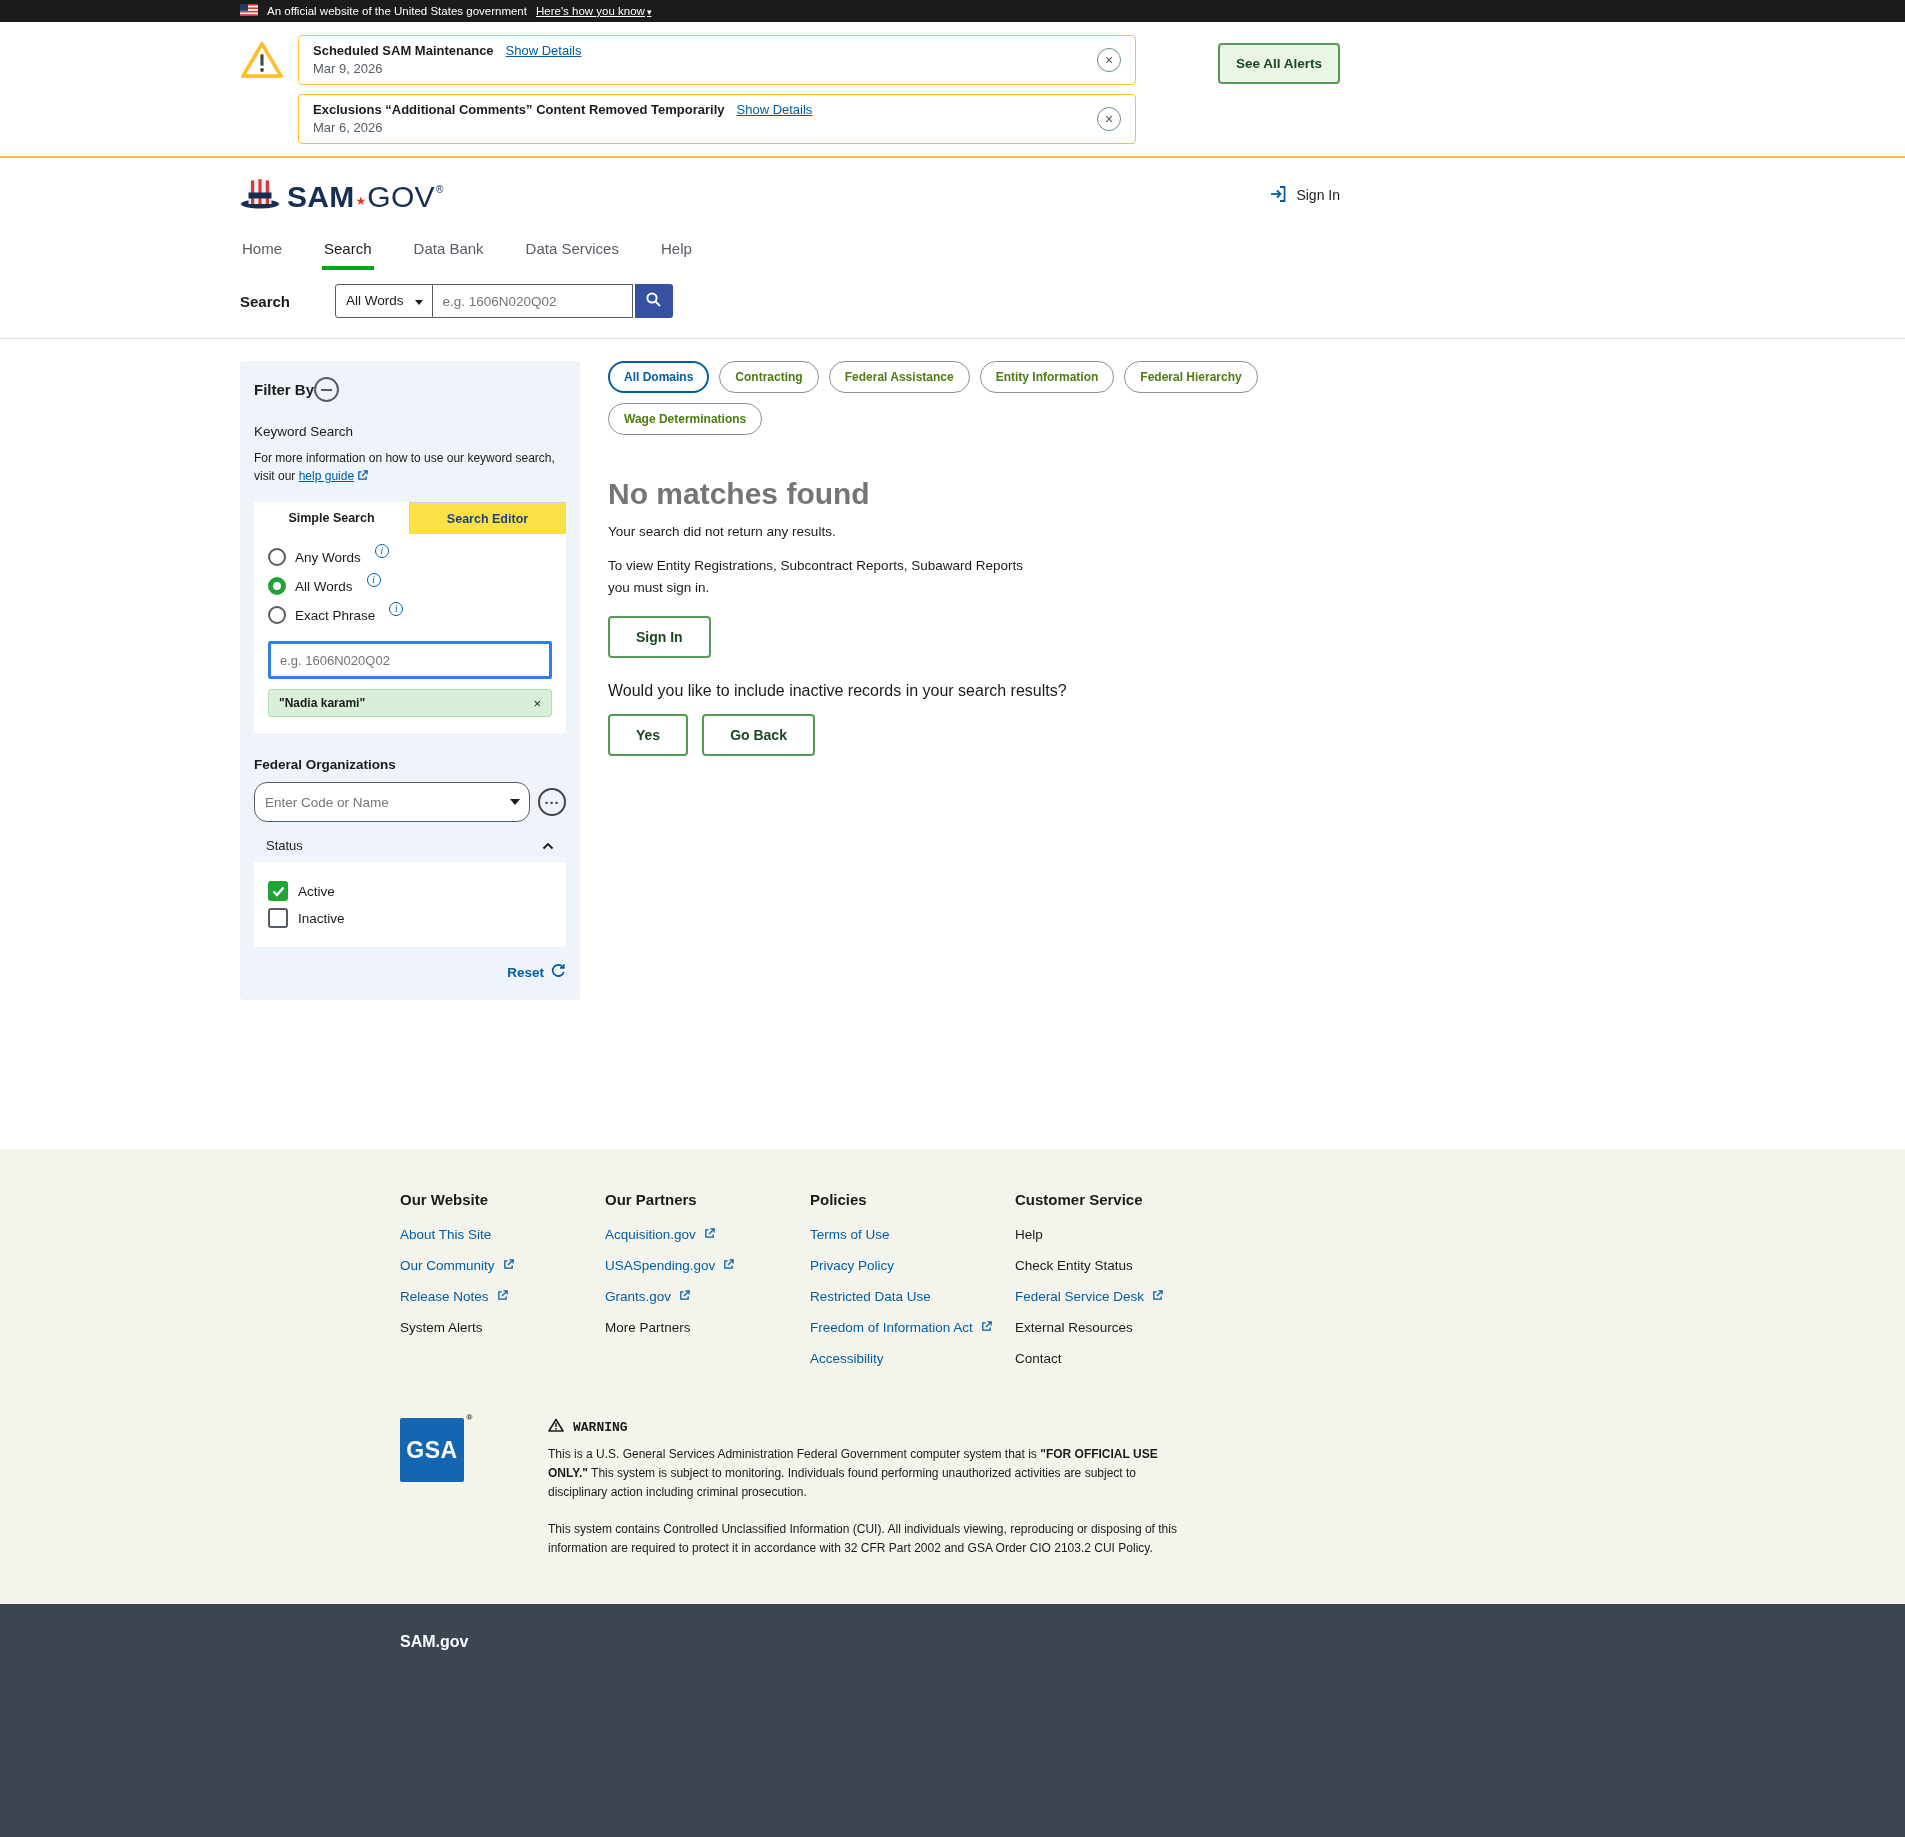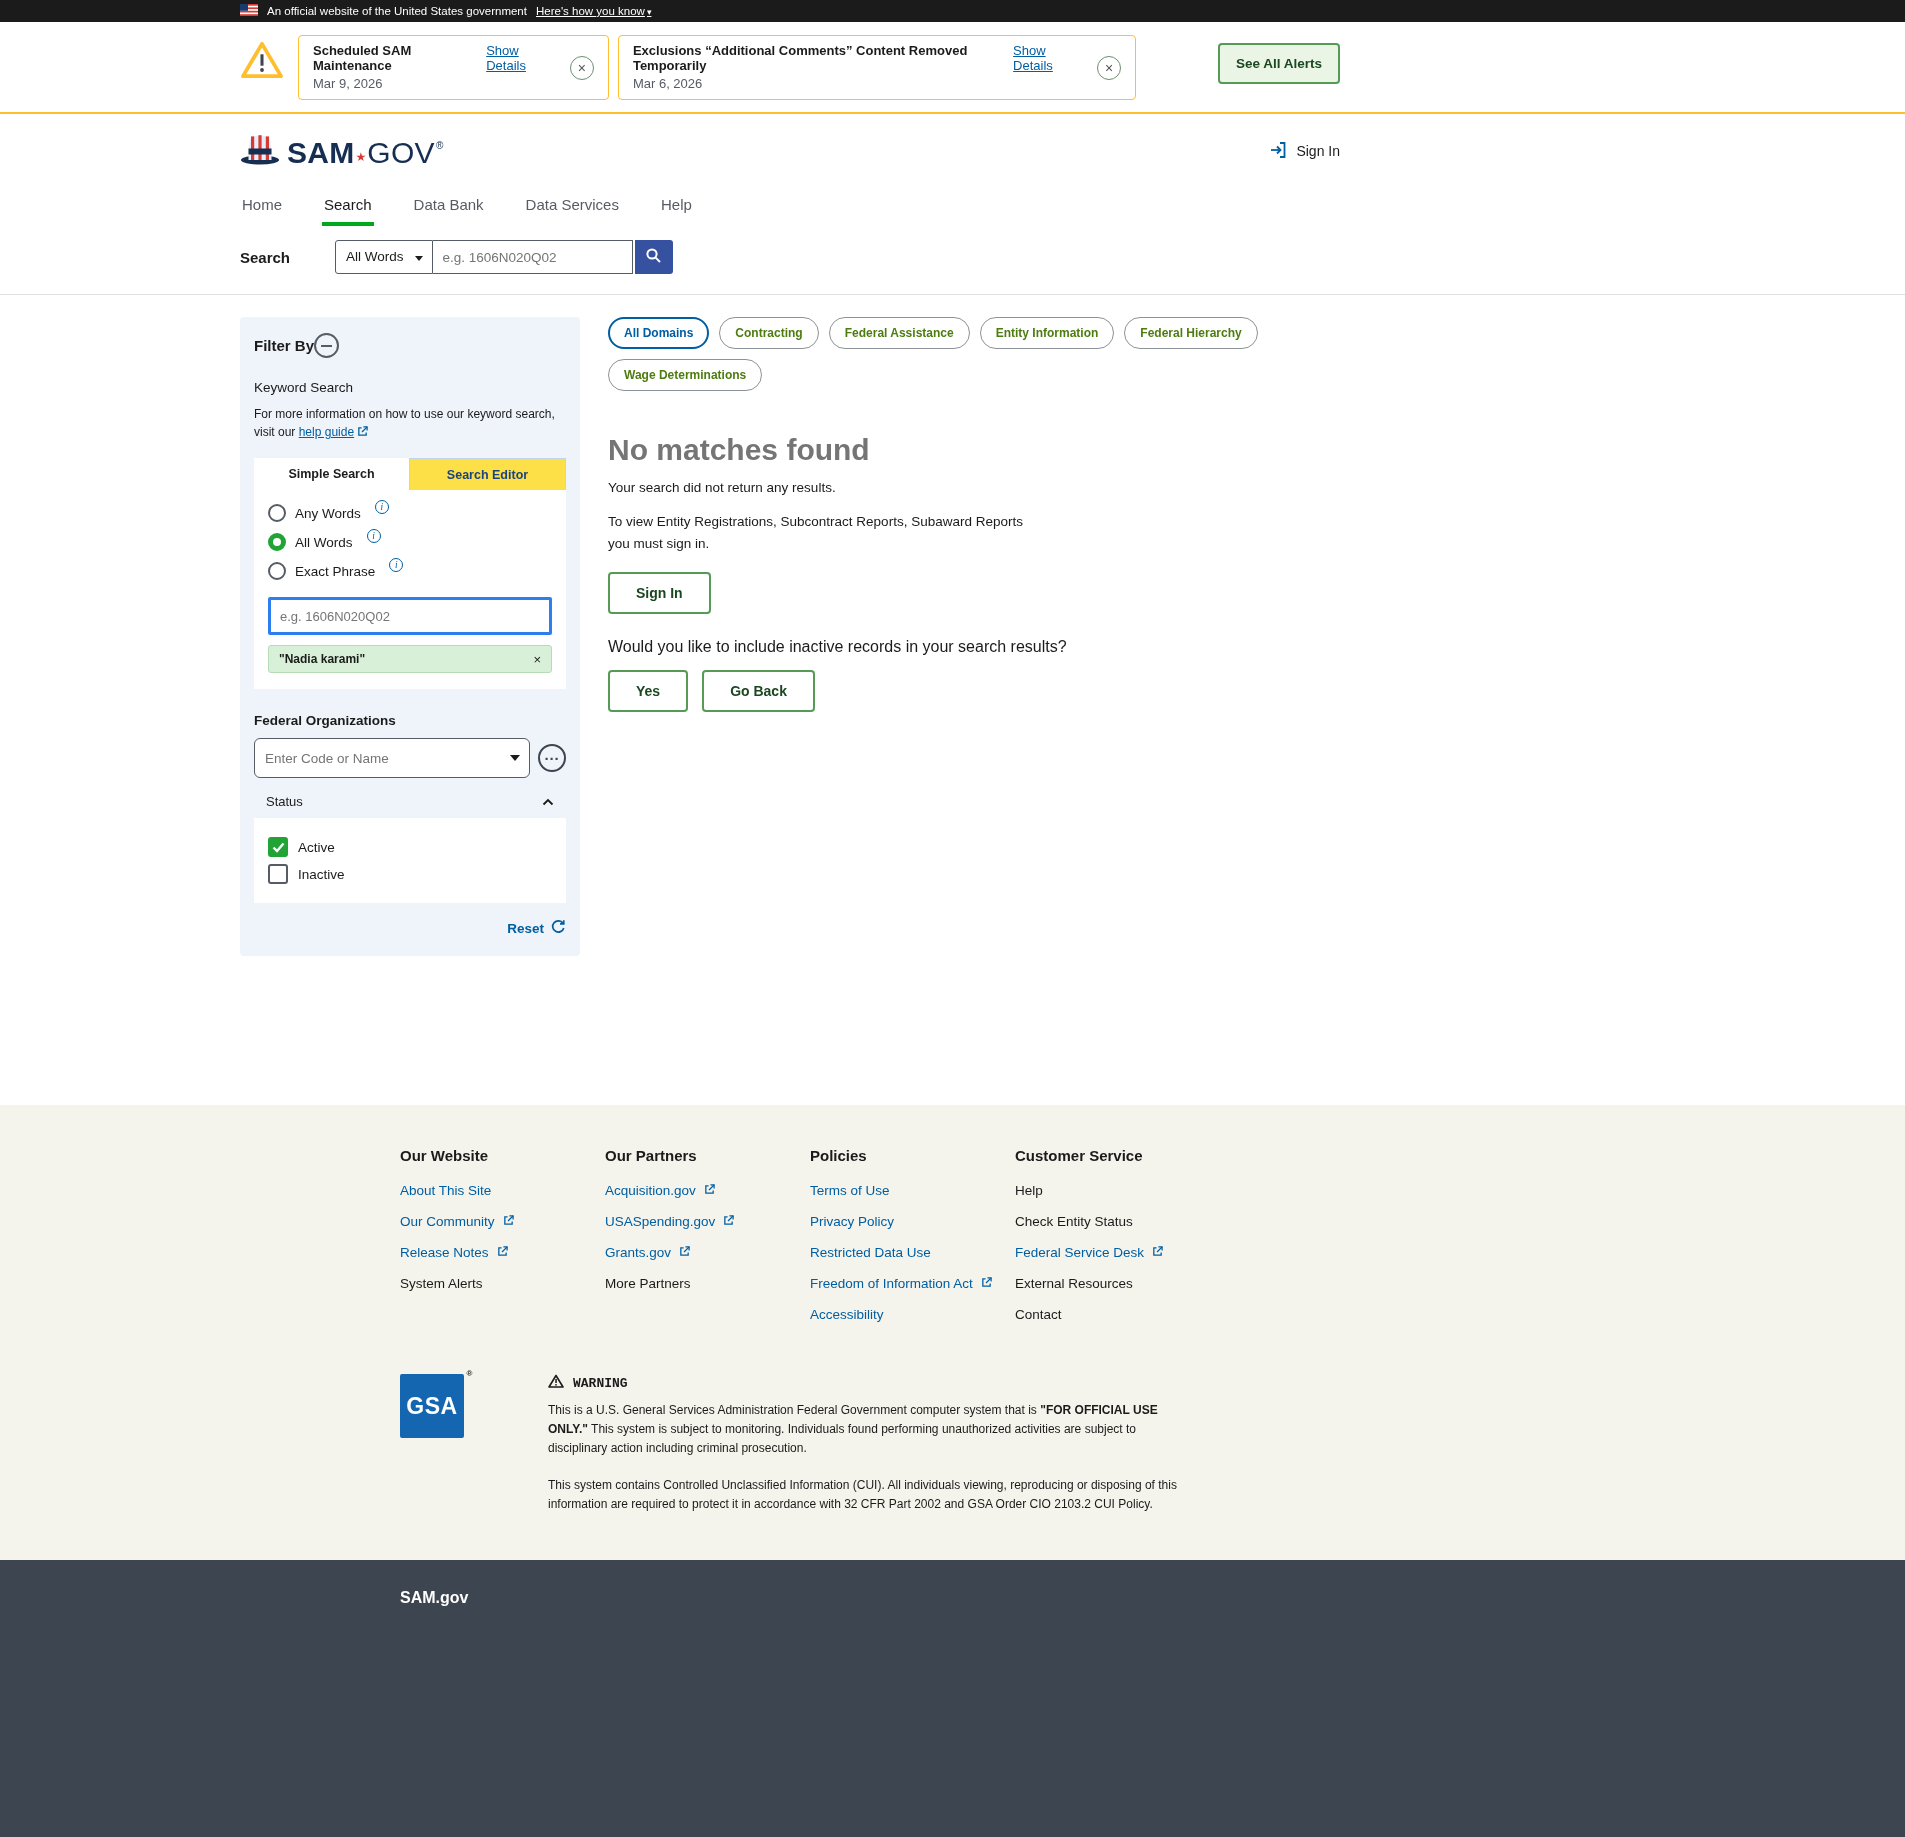--- a/index.html
+++ b/index.html
@@ -11,21 +11,21 @@
   
   .gov-banner{background:#1b1b1b;color:#fff;font-size:11.5px;padding:4px 0}
   .gov-banner .container{display:flex;align-items:center;gap:9px}
   .gov-banner .blink{color:#fff;text-decoration:underline}
   .caret-down{font-size:9px;margin-left:2px}
 
   
   .alerts{background:#fff;border-bottom:2px solid #ffbe2e;padding:13px 0 12px}
   .alerts .container{display:flex;align-items:flex-start}
   .alert-tri{margin:6px 14px 0 0;flex:none}
-  .alert-list{display:flex;flex-direction:row;gap:9px;width:838px}
+  .alert-list{display:flex;flex-direction:column;gap:9px;width:838px}
   .alert-box{position:relative;border:1px solid #ffbe2e;border-radius:4px;padding:7px 54px 8px 14px;background:#fff}
   .alert-line{display:flex;gap:12px;align-items:baseline}
   .alert-title{font-weight:bold;font-size:13px}
   .alert-link{font-size:13px;color:#005ea2;text-decoration:underline}
   .alert-date{font-size:13px;color:#565c65;margin-top:3px}
   .alert-close{position:absolute;right:14px;top:50%;transform:translateY(-50%);width:24px;height:24px;border-radius:50%;border:1.5px solid #6b8f71;color:#4a5a4c;display:flex;align-items:center;justify-content:center;font-size:14px;line-height:1;background:#fff;cursor:pointer}
   .see-all-btn{margin-left:auto;margin-top:8px;background:#eaf5e6;border:2px solid #559b55;color:#1b4721;font-weight:bold;font-size:13.5px;padding:11px 16px;border-radius:4px;cursor:pointer;font-family:inherit;white-space:nowrap}
 
   
   .site-header .container{display:flex;align-items:center;height:74px}
@@ -76,21 +76,21 @@
   .radio{width:18px;height:18px;border-radius:50%;border:2px solid #565c65;background:#fff;flex:none}
   .radio.selected{border:5px solid #21a335}
   .radio-label{font-size:13.5px}
   .info-i{width:14px;height:14px;border-radius:50%;border:1px solid #005ea2;color:#005ea2;font-size:9.5px;font-style:italic;font-family:"Liberation Serif",serif;display:inline-flex;align-items:center;justify-content:center;margin-left:5px;position:relative;top:-6px;cursor:pointer;flex:none}
   .kw-input{width:100%;height:38px;border:3px solid #2d7ff0;border-radius:2px;padding:0 9px;font-size:13px;font-family:inherit;margin-top:6px;outline:none}
   .kw-chip{margin-top:10px;background:#d8f0d8;border:1px solid #b5dcb5;border-radius:3px;padding:6px 10px;display:flex;align-items:center;font-size:12px;font-weight:bold}
   .chip-x{margin-left:auto;cursor:pointer;font-size:13px;color:#1b1b1b;font-weight:normal;line-height:1}
   .fo-title{font-size:13.5px;font-weight:bold;margin-top:24px}
   .fo-row{display:flex;align-items:center;gap:8px;margin-top:10px}
   .combo{position:relative;flex:1}
-  .combo input{width:100%;height:40px;border:1px solid #565c65;border-radius:6px;padding:0 30px 0 10px;font-size:13.5px;font-family:inherit;background:#fff;outline:none}
+  .combo input{width:100%;height:40px;border:1px solid #565c65;border-radius:13px;padding:0 30px 0 10px;font-size:13.5px;font-family:inherit;background:#fff;outline:none}
   .combo .sel-caret{right:10px;top:17px;border-width:5px;border-top-width:6px}
   .more-btn{width:28px;height:28px;border-radius:50%;border:2px solid #3d4551;background:transparent;font-size:15px;font-weight:bold;color:#3d4551;display:flex;align-items:center;justify-content:center;cursor:pointer;flex:none;line-height:1}
   .status-head{display:flex;align-items:center;justify-content:space-between;padding:14px 12px 8px;cursor:pointer}
   .status-title{font-size:13px}
   .status-card{background:#fff;padding:12px 14px}
   .cb-row{display:flex;align-items:center;gap:10px;margin:7px 0;cursor:pointer}
   .cb{width:20px;height:20px;border-radius:3px;border:2px solid #565c65;background:#fff;flex:none;display:flex;align-items:center;justify-content:center}
   .cb.checked{background:#21a335;border-color:#21a335}
   .cb-label{font-size:13.5px}
   .reset-row{display:flex;justify-content:flex-end;align-items:center;gap:7px;margin-top:16px}

